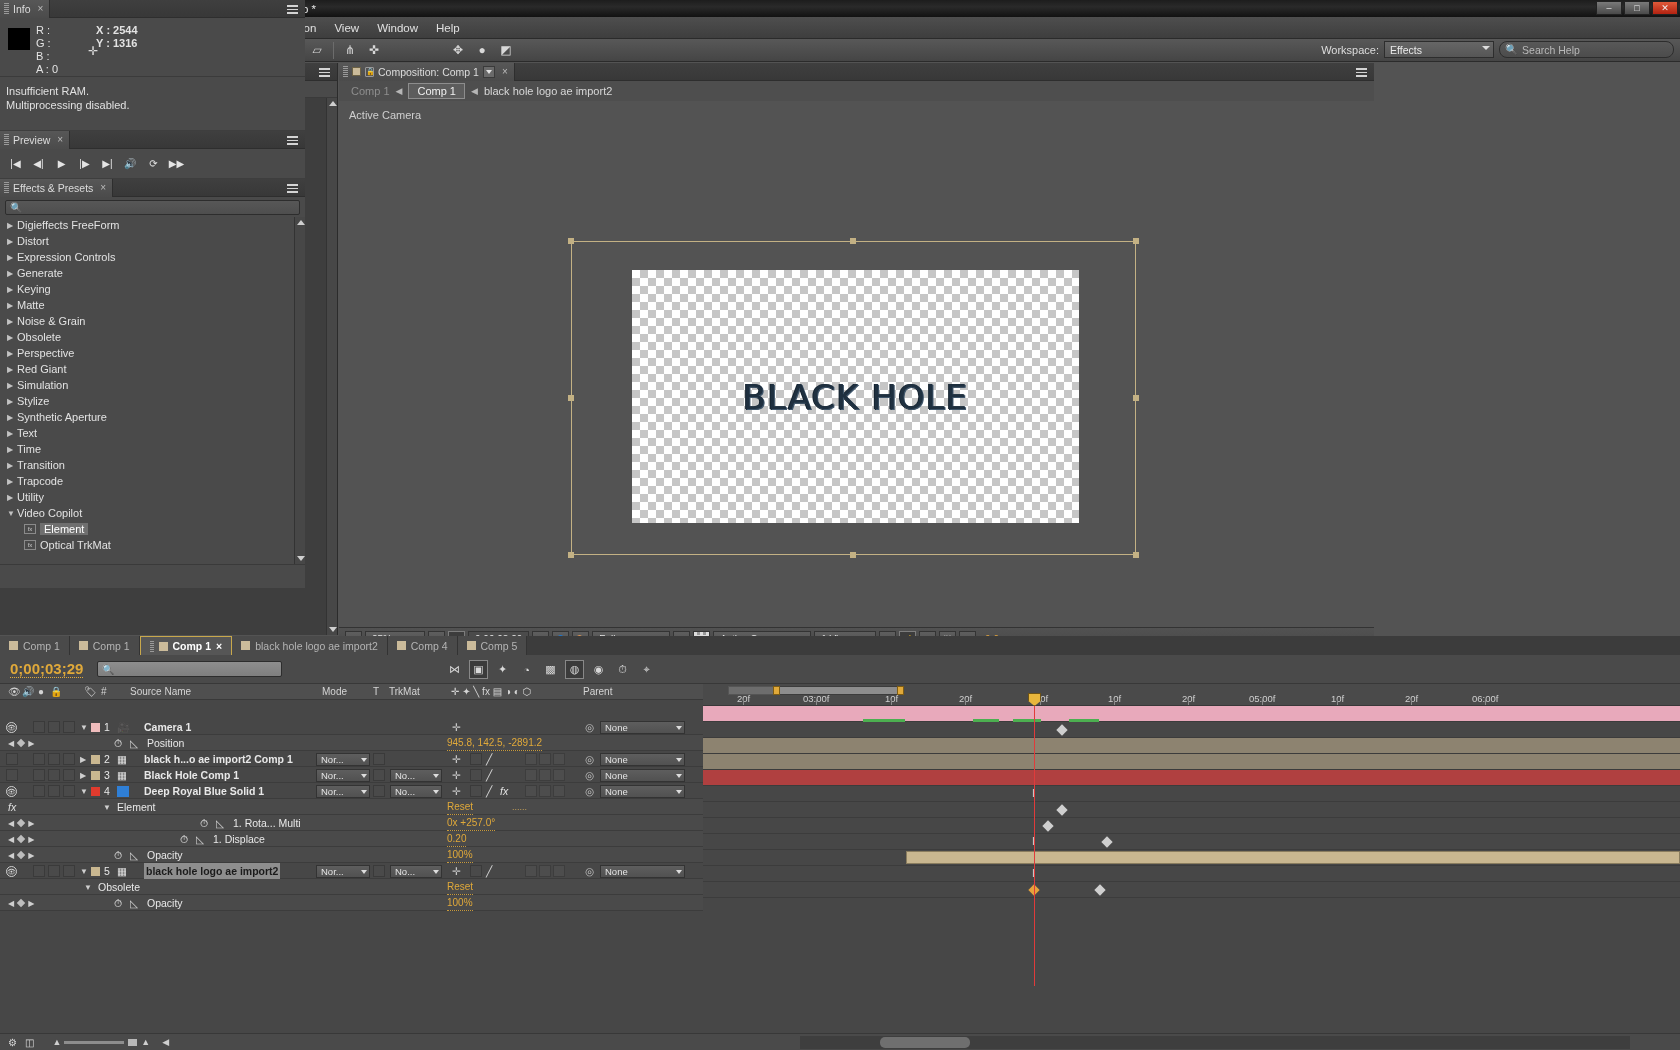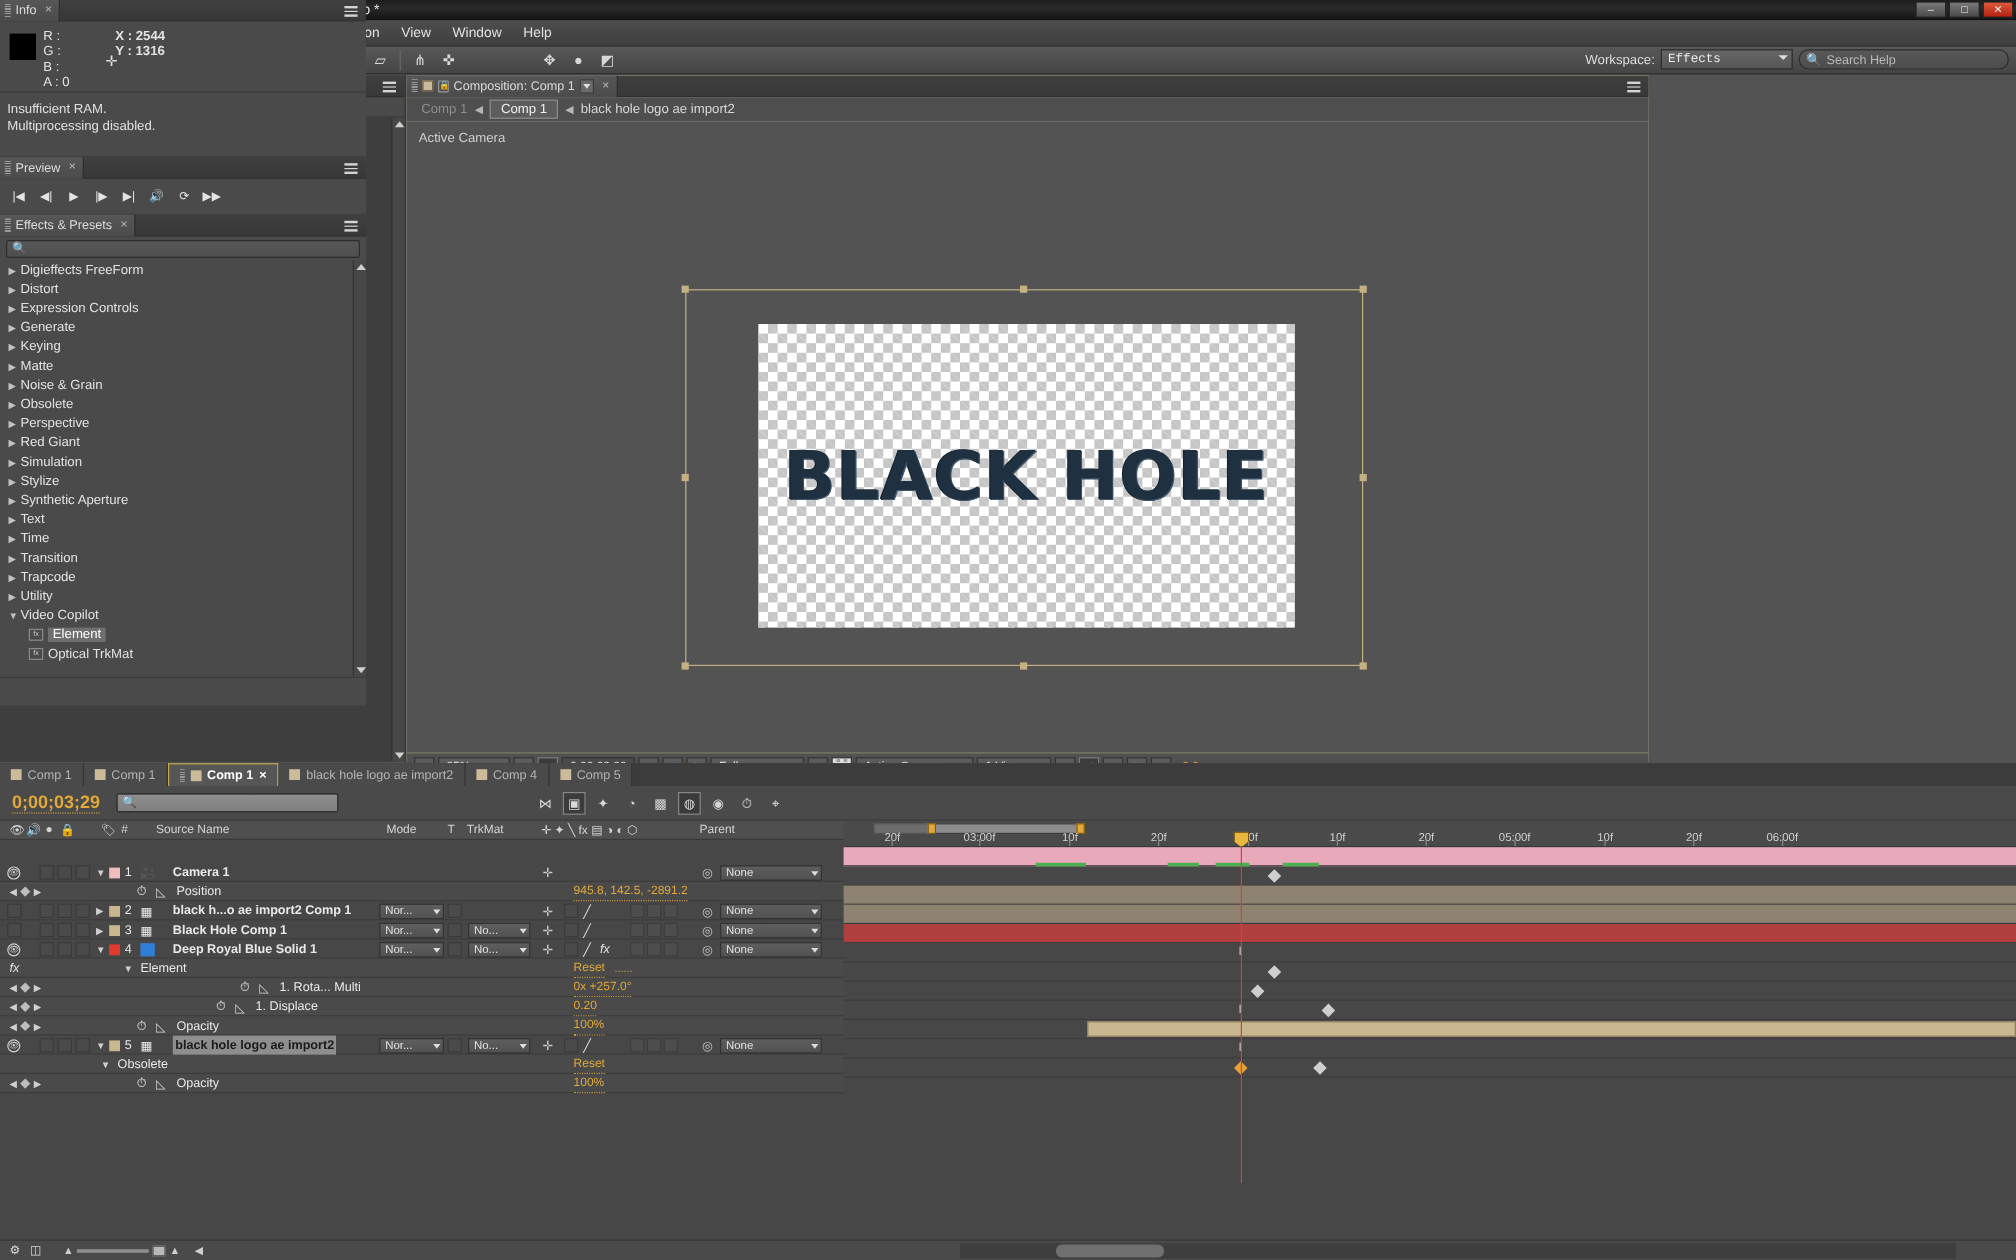--- a/index.html
+++ b/index.html
@@ -52,21 +52,21 @@
     width:24px;height:20px;margin:0 0px; display:flex;align-items:center;justify-content:center;
     color:#d8d8d8; font-size:12px; position:relative;
   }
   .tool.sel{ background:#cfcfcf; color:#222; border:1px solid #9a9a9a;}
   .tsep{width:1px;height:17px;background:#6c6c6c;margin:0 4px;}
   .ws-area{ position:absolute; right:6px; top:2px; display:flex; align-items:center; gap:5px;}
   .ws-label{ color:#ddd; font-size:11px;}
   .ws-select{
     width:110px;height:17px;background:linear-gradient(to bottom,#666,#565656);
     border:1px solid #2d2d2d; font-size:10.5px; color:#eaeaea;
-    display:flex;align-items:center;padding-left:5px;position:relative;font-family:Liberation Mono, monospace;}
+    display:flex;align-items:center;padding-left:5px;position:relative;}
   .ws-select .arw{position:absolute;right:3px;top:4px;border-left:4px solid transparent;border-right:4px solid transparent;border-top:4px solid #ddd;}
   .searchbox{
     width:175px;height:17px;background:linear-gradient(to bottom,#585858,#4c4c4c);
     border:1px solid #2d2d2d;border-radius:8px;display:flex;align-items:center;
     padding-left:5px; color:#b9b9b9; font-size:10.5px;}
 
   
   .panel{ position:absolute; background:#4a4a4a; }
   .panel-tabbar{
     height:18px; background:linear-gradient(to bottom,#3f3f3f,#383838);
@@ -113,21 +113,21 @@
   .active-cam{ position:absolute; left:10px; top:8px; font-size:11px; color:#cfcfcf;}
   .selbox{ position:absolute; border:1px solid #c3b184; }
   .handle{position:absolute;width:6px;height:6px;background:#c3b184;}
   .artboard{ position:absolute;
     background-image:
       linear-gradient(45deg,#c6c6c6 25%,transparent 25%,transparent 75%,#c6c6c6 75%),
       linear-gradient(45deg,#c6c6c6 25%,#fff 25%,#fff 75%,#c6c6c6 75%);
     background-size:16px 16px; background-position:0 0,8px 8px;}
   .logo-wrap{position:absolute; left:0; right:0; top:50%; transform:translateY(-50%);
     text-align:center;}
-  .logo-text{ font-family:"DejaVu Sans", sans-serif; font-weight:bold; font-size:56px;
+  .logo-text{ font-family:"DejaVu Sans", sans-serif; font-weight:normal; font-size:34px;
     letter-spacing:1px; color:#1f3040;
     text-shadow:1px 1px 0 #40566b, -1px 0 0 #16232f, 0 1px 0 #0f1a24;}
   .comp-toolbar{ height:24px; background:linear-gradient(to bottom,#525252,#474747);
     border-top:1px solid #333; display:flex; align-items:center; gap:3px; padding-left:6px;}
   .ct-btn{ width:17px;height:17px;border:1px solid #343434;
     background:linear-gradient(to bottom,#5e5e5e,#4f4f4f);
     display:flex;align-items:center;justify-content:center; font-size:9px;color:#ddd;}
   .ct-btn.on{ background:#3c3c3c; border-color:#7d7d7d;}
   .ct-select{ height:17px; border:1px solid #343434;
     background:linear-gradient(to bottom,#5e5e5e,#4f4f4f); color:#e6e6e6;
@@ -192,21 +192,21 @@
   .col-head{height:16px;background:#4f4f4f;border-bottom:1px solid #393939;position:relative;font-size:10px;color:#d4d4d4;}
   .ch{position:absolute;top:2px;}
 
   .lrow{height:16px;border-bottom:1px solid #3c3c3c;position:relative;font-size:10.5px;color:#e8e8e8;}
   .lrow.prop{background:#4a4a4a;}
   .cell{position:absolute;top:0;height:16px;display:flex;align-items:center;}
   .lname{font-weight:bold;}
   .ldd{height:13px;border:1px solid #333;background:linear-gradient(to bottom,#5e5e5e,#515151);
     font-size:9.5px;color:#e4e4e4;display:flex;align-items:center;padding:0 12px 0 4px;position:relative;}
   .ldd i{position:absolute;right:2px;top:4px;border-left:3.5px solid transparent;border-right:3.5px solid transparent;border-top:4px solid #ddd;}
-  .val{color:#e0a93a;font-size:10px;border-bottom:1px dotted #c79a3e;margin-left:31px;}
+  .val{color:#e0a93a;font-size:10px;border-bottom:1px dotted #c79a3e;}
   .eye{width:11px;height:11px;border-radius:50%;border:1px solid #cfcfcf;font-size:7px;color:#ddd;text-align:center;line-height:9px;}
   .cbox{width:12px;height:12px;border:1px solid #3a3a3a;background:#4a4a4a;}
   .lcolor{width:9px;height:9px;}
   .kfnav{display:flex;align-items:center;gap:4px;color:#cfcfcf;font-size:8px;}
   .diamond{width:6px;height:6px;background:#bdbdbd;transform:rotate(45deg);}
   .sw-ic{width:12px;height:12px;border:1px solid #3d3d3d;background:#4d4d4d;}
 
   
   .graph{position:absolute;left:703px;top:0;width:977px;}
   .ruler{height:22px;background:#4a4a4a;position:relative;border-bottom:1px solid #383838;}

